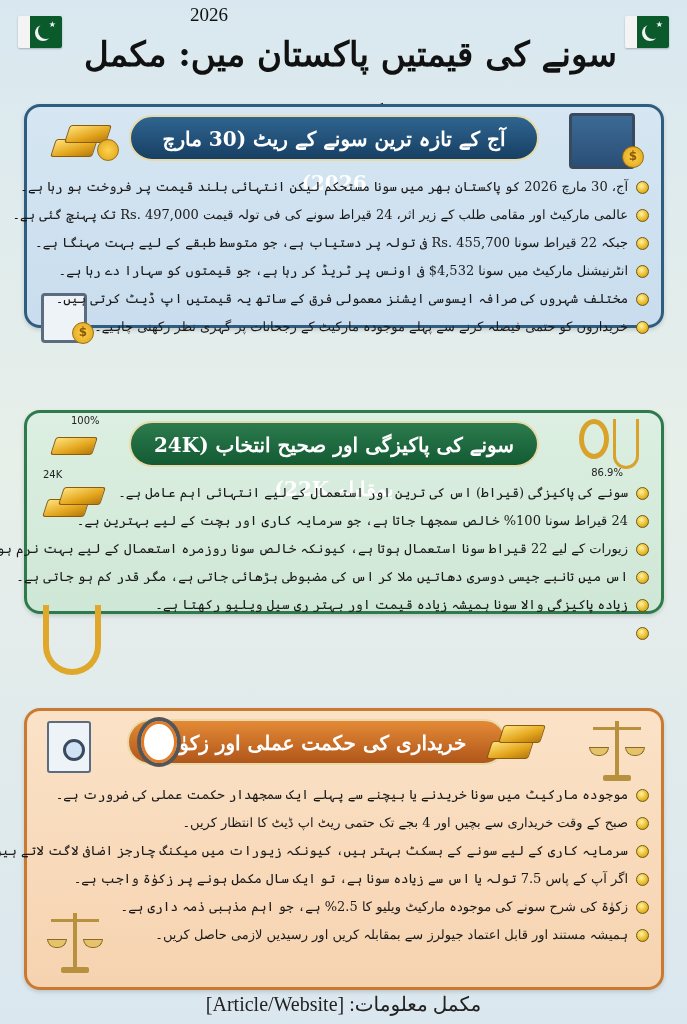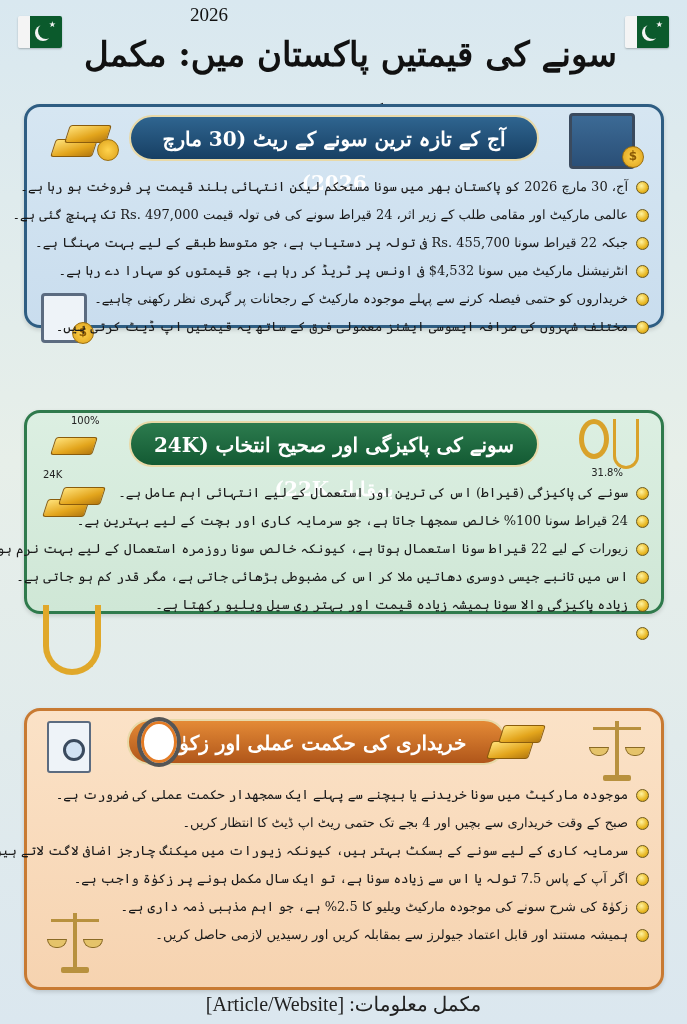--- a/index.html
+++ b/index.html
@@ -156,43 +156,43 @@
     <li>
         <span class="dot"></span>
         <span>جبکہ 22 قیراط سونا Rs. 455,700 فی تولہ پر دستیاب ہے، جو متوسط طبقے کے لیے بہت مہنگا ہے۔</span>
       </li>
     <li>
         <span class="dot"></span>
         <span>انٹرنیشنل مارکیٹ میں سونا 4,532$ فی اونس پر ٹریڈ کر رہا ہے، جو قیمتوں کو سہارا دے رہا ہے۔</span>
       </li>
     <li>
         <span class="dot"></span>
+        <span>مختلف شہروں کی صرافہ ایسوسی ایشنز معمولی فرق کے ساتھ یہ قیمتیں اپ ڈیٹ کرتی ہیں۔</span>
+      </li>
+    <li>
+        <span class="dot"></span>
         <span>خریداروں کو حتمی فیصلہ کرنے سے پہلے موجودہ مارکیٹ کے رجحانات پر گہری نظر رکھنی چاہیے۔</span>
-      </li>
-    <li>
-        <span class="dot"></span>
-        <span>مختلف شہروں کی صرافہ ایسوسی ایشنز معمولی فرق کے ساتھ یہ قیمتیں اپ ڈیٹ کرتی ہیں۔</span>
       </li>
   </ul>
 </section>
 
 <section class="panel panel-green">
   <div class="small-label" style="left:44px;top:2px;">100%</div>
   <div class="icon gold-bars" style="left:14px;top:10px;">
     <div class="gold-bar" style="left:12px;top:14px;"></div>
   </div>
   <div class="small-label" style="left:16px;top:56px;">24K</div>
   <div class="icon gold-bars" style="left:10px;top:66px;">
     <div class="gold-bar" style="left:8px;top:20px;"></div>
     <div class="gold-bar" style="left:24px;top:8px;"></div>
   </div>
   <div class="banner banner-green">سونے کی پاکیزگی اور صحیح انتخاب (24K بمقابلہ 22K)</div>
   <div class="icon" style="right:52px;top:6px;width:30px;height:40px;border:5px solid #d9a22a;border-radius:50%;"></div>
   <div class="icon" style="right:22px;top:6px;width:26px;height:50px;border:3px solid #d9a22a;border-top:none;border-radius:0 0 14px 14px;"></div>
-  <div class="small-label" style="right:38px;top:54px;">31.8%</div>
+  <div class="small-label" style="right:38px;top:54px;">86.9%</div>
   <div class="icon necklace" style="left:16px;top:192px;"></div>
   <ul class="bullets">
     <li>
         <span class="dot"></span>
         <span>سونے کی پاکیزگی (قیراط) اس کی ترین اور استعمال کے لیے انتہائی اہم عامل ہے۔</span>
       </li>
     <li>
         <span class="dot"></span>
         <span>24 قیراط سونا 100% خالص سمجھا جاتا ہے، جو سرمایہ کاری اور بچت کے لیے بہترین ہے۔</span>
       </li>

